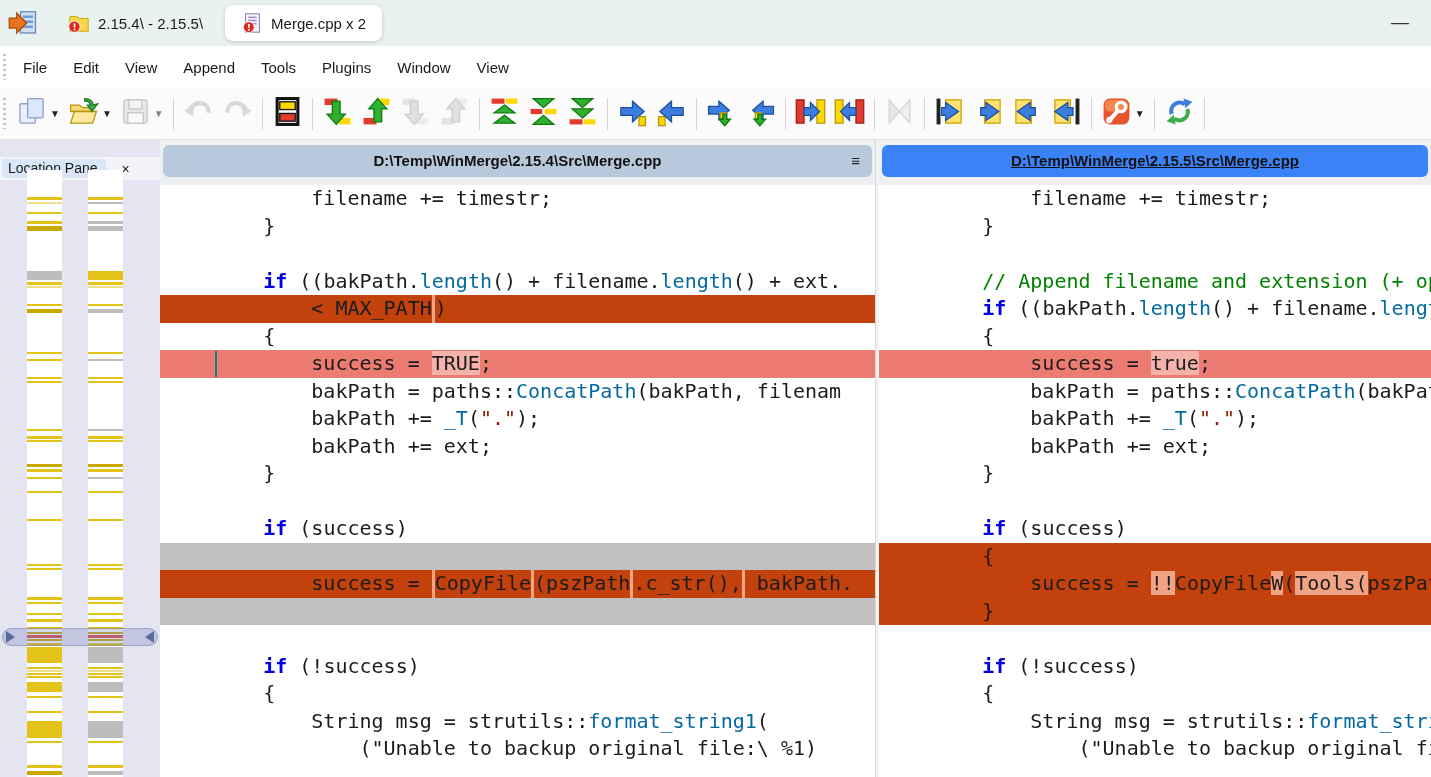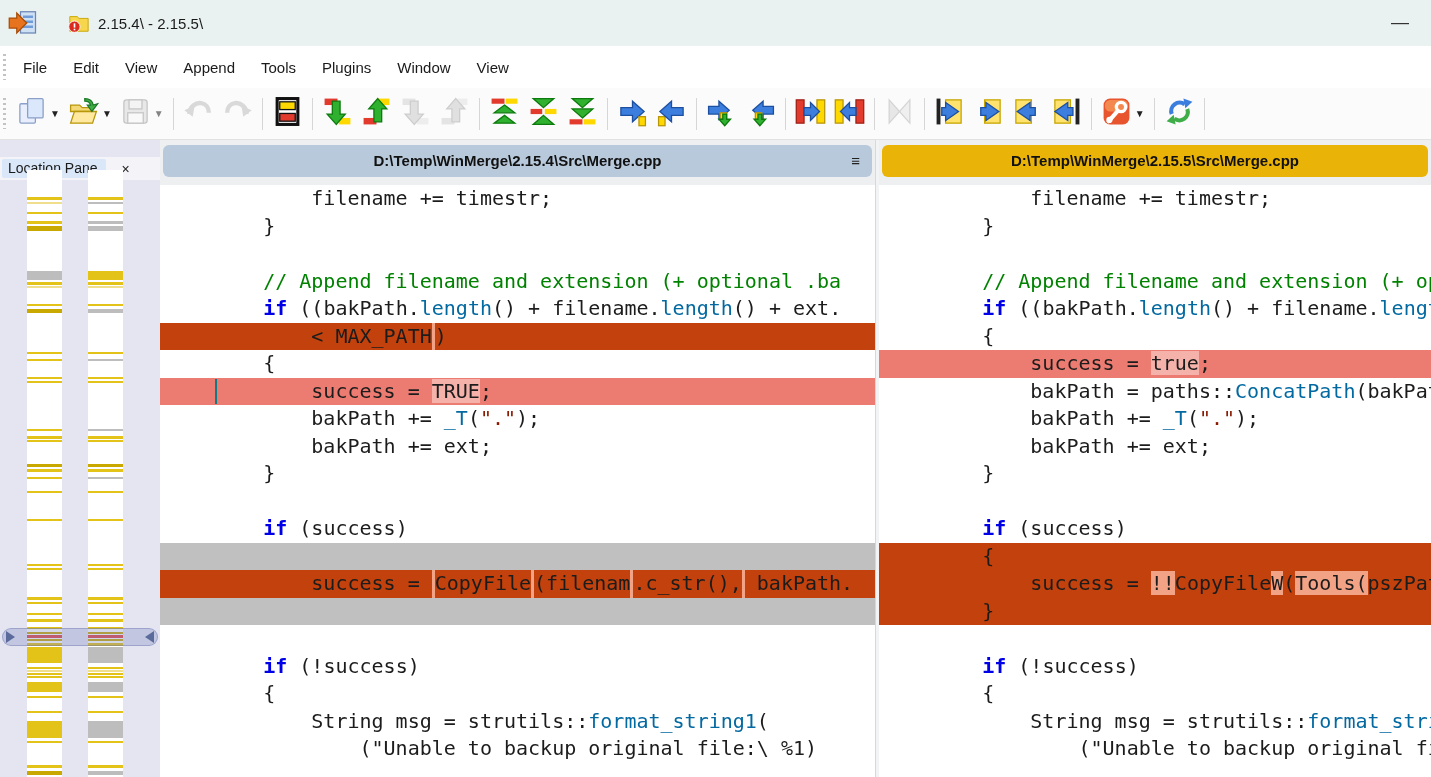--- a/index.html
+++ b/index.html
@@ -52,21 +52,21 @@
 
   
   .editor{display:flex;flex-direction:column;background:#edeff1;}
   .editor.left{width:715px;flex:none;}
   .editor.right{flex:1;min-width:0;}
   .splitter{width:4px;background:#f2f3f4;border-left:1px solid #d8d8d8;flex:none;}
   .hdrstrip{height:45px;padding:5px 3px 8px 3px;}
   .hdr{height:32px;line-height:32px;border-radius:6px;text-align:center;font-weight:bold;
        font-size:15px;position:relative;color:#111;}
   .editor.left  .hdr{background:#b9c9dc;}
-  .editor.right .hdr{background:#eab308;}
+  .editor.right .hdr{background:#3b82f6;text-decoration:underline;}
   .hdr .hmb{position:absolute;right:12px;top:0;font-weight:normal;font-size:15px;color:#222;}
   .code{flex:1;background:#fff;overflow:hidden;position:relative;}
   .row{height:27.5px;position:relative;padding-left:55px;white-space:pre;
        font-family:"DejaVu Sans Mono",monospace;font-size:20px;line-height:27.5px;color:#1c1c1c;}
   .r-y{background:#c2410c;} .r-sel{background:#ec7c71;} .r-g{background:#c0c0c0;}
   .sg-k{color:#0000e8;font-weight:bold;} .sg-c{color:#008200;}
   .sg-f{color:#0369a1;} .sg-s{color:#8b1a00;}
   .r-y  .sg-w{background:#f2a285;}
   .r-sel .sg-w{background:#f5b2aa;}
   .sg-sl{display:inline-block;width:3px;height:27.5px;vertical-align:top;background:#f2a285;}
@@ -86,20 +86,32 @@
       <path d="M1 8 h6 v-4 l8 8 -8 8 v-4 H1 z" fill="#e8731e" stroke="#a84d08"></path>
     </svg>
     <div class="tab">
       <svg class="ticn" viewBox="0 0 24 24">
         <path d="M2 5 h8 l2 2 h10 v14 h-20 z" fill="#f7d64b" stroke="#c7a500"></path>
         <circle cx="7" cy="16" r="6.2" fill="#da2c1e" stroke="#fff"></circle>
         <rect x="6.2" y="12.4" width="1.8" height="4.6" fill="#fff"></rect>
           <rect x="6.2" y="18.2" width="1.8" height="1.8" fill="#fff"></rect>
       </svg>
       <span>2.15.4\ - 2.15.5\</span>
+    </div>
+    <div class="tab active">
+      <svg class="ticn" viewBox="0 0 24 24">
+        <rect x="5" y="2" width="15" height="20" fill="#f4f2fb" stroke="#7d6fae"></rect>
+        <rect x="8" y="5" width="9" height="1.6" fill="#9a8cc8"></rect>
+          <rect x="8" y="8.5" width="9" height="1.6" fill="#9a8cc8"></rect>
+        <rect x="8" y="12" width="9" height="1.6" fill="#9a8cc8"></rect>
+        <circle cx="8.5" cy="16.5" r="6" fill="#da2c1e" stroke="#fff"></circle>
+        <rect x="7.7" y="13" width="1.8" height="4.4" fill="#fff"></rect>
+          <rect x="7.7" y="18.6" width="1.8" height="1.8" fill="#fff"></rect>
+      </svg>
+      <span>Merge.cpp x 2</span>
     </div>
     <div class="winmin">—</div>
   </div>
 
   <div class="menubar">
       <div class="grip"></div>
       <div class="mitem">File</div>
       <div class="mitem">Edit</div>
       <div class="mitem">View</div>
       <div class="mitem">Append</div>
@@ -422,32 +434,32 @@
       <div class="hdrstrip">
         <div class="hdr">
           <span>D:\Temp\WinMerge\2.15.4\Src\Merge.cpp</span>
           <span class="hmb">≡</span>
         </div>
       </div>
       <div class="code" id="code-left">
           <div class="row"><span class="sg-t">        filename += timestr;</span></div>
           <div class="row"><span class="sg-t">    }</span></div>
           <div class="row"></div>
-          <div class="row"><span class="sg-c">    // Append filename and extension (+ optional .ba</span></div>
           <div class="row"><span class="sg-t">    </span><span class="sg-k">if</span><span class="sg-t"> ((bakPath.</span><span class="sg-f">length</span><span class="sg-t">() + filename.</span><span class="sg-f">length</span><span class="sg-t">() + ext.</span></div>
           <div class="row r-y"><span class="sg-t">        &lt; MAX_PATH</span><span class="sg-sl"></span><span class="sg-t">)</span></div>
           <div class="row"><span class="sg-t">    {</span></div>
           <div class="row r-sel"><span class="sg-t">        success = </span><span class="sg-w">TRUE</span><span class="sg-t">;</span><div class="caret"></div></div>
+          <div class="row"><span class="sg-t">        bakPath = paths::</span><span class="sg-f">ConcatPath</span><span class="sg-t">(bakPath, filenam</span></div>
           <div class="row"><span class="sg-t">        bakPath += </span><span class="sg-f">_T</span><span class="sg-t">(</span><span class="sg-s">"."</span><span class="sg-t">);</span></div>
           <div class="row"><span class="sg-t">        bakPath += ext;</span></div>
           <div class="row"><span class="sg-t">    }</span></div>
           <div class="row"></div>
           <div class="row"><span class="sg-t">    </span><span class="sg-k">if</span><span class="sg-t"> (success)</span></div>
           <div class="row r-g"></div>
-          <div class="row r-y"><span class="sg-t">        success = </span><span class="sg-sl"></span><span class="sg-t">CopyFile</span><span class="sg-sl"></span><span class="sg-t">(filenam</span><span class="sg-sl"></span><span class="sg-t">.c_str(),</span><span class="sg-sl"></span><span class="sg-t"> bakPath.</span></div>
+          <div class="row r-y"><span class="sg-t">        success = </span><span class="sg-sl"></span><span class="sg-t">CopyFile</span><span class="sg-sl"></span><span class="sg-t">(pszPath</span><span class="sg-sl"></span><span class="sg-t">.c_str(),</span><span class="sg-sl"></span><span class="sg-t"> bakPath.</span></div>
           <div class="row r-g"></div>
           <div class="row"></div>
           <div class="row"><span class="sg-t">    </span><span class="sg-k">if</span><span class="sg-t"> (!success)</span></div>
           <div class="row"><span class="sg-t">    {</span></div>
           <div class="row"><span class="sg-t">        String msg = strutils::</span><span class="sg-f">format_string1</span><span class="sg-t">(</span></div>
           <div class="row"><span class="sg-t">            ("Unable to backup original file:\ %1)</span></div>
         </div>
     </div>
 
     <div class="splitter"></div>

